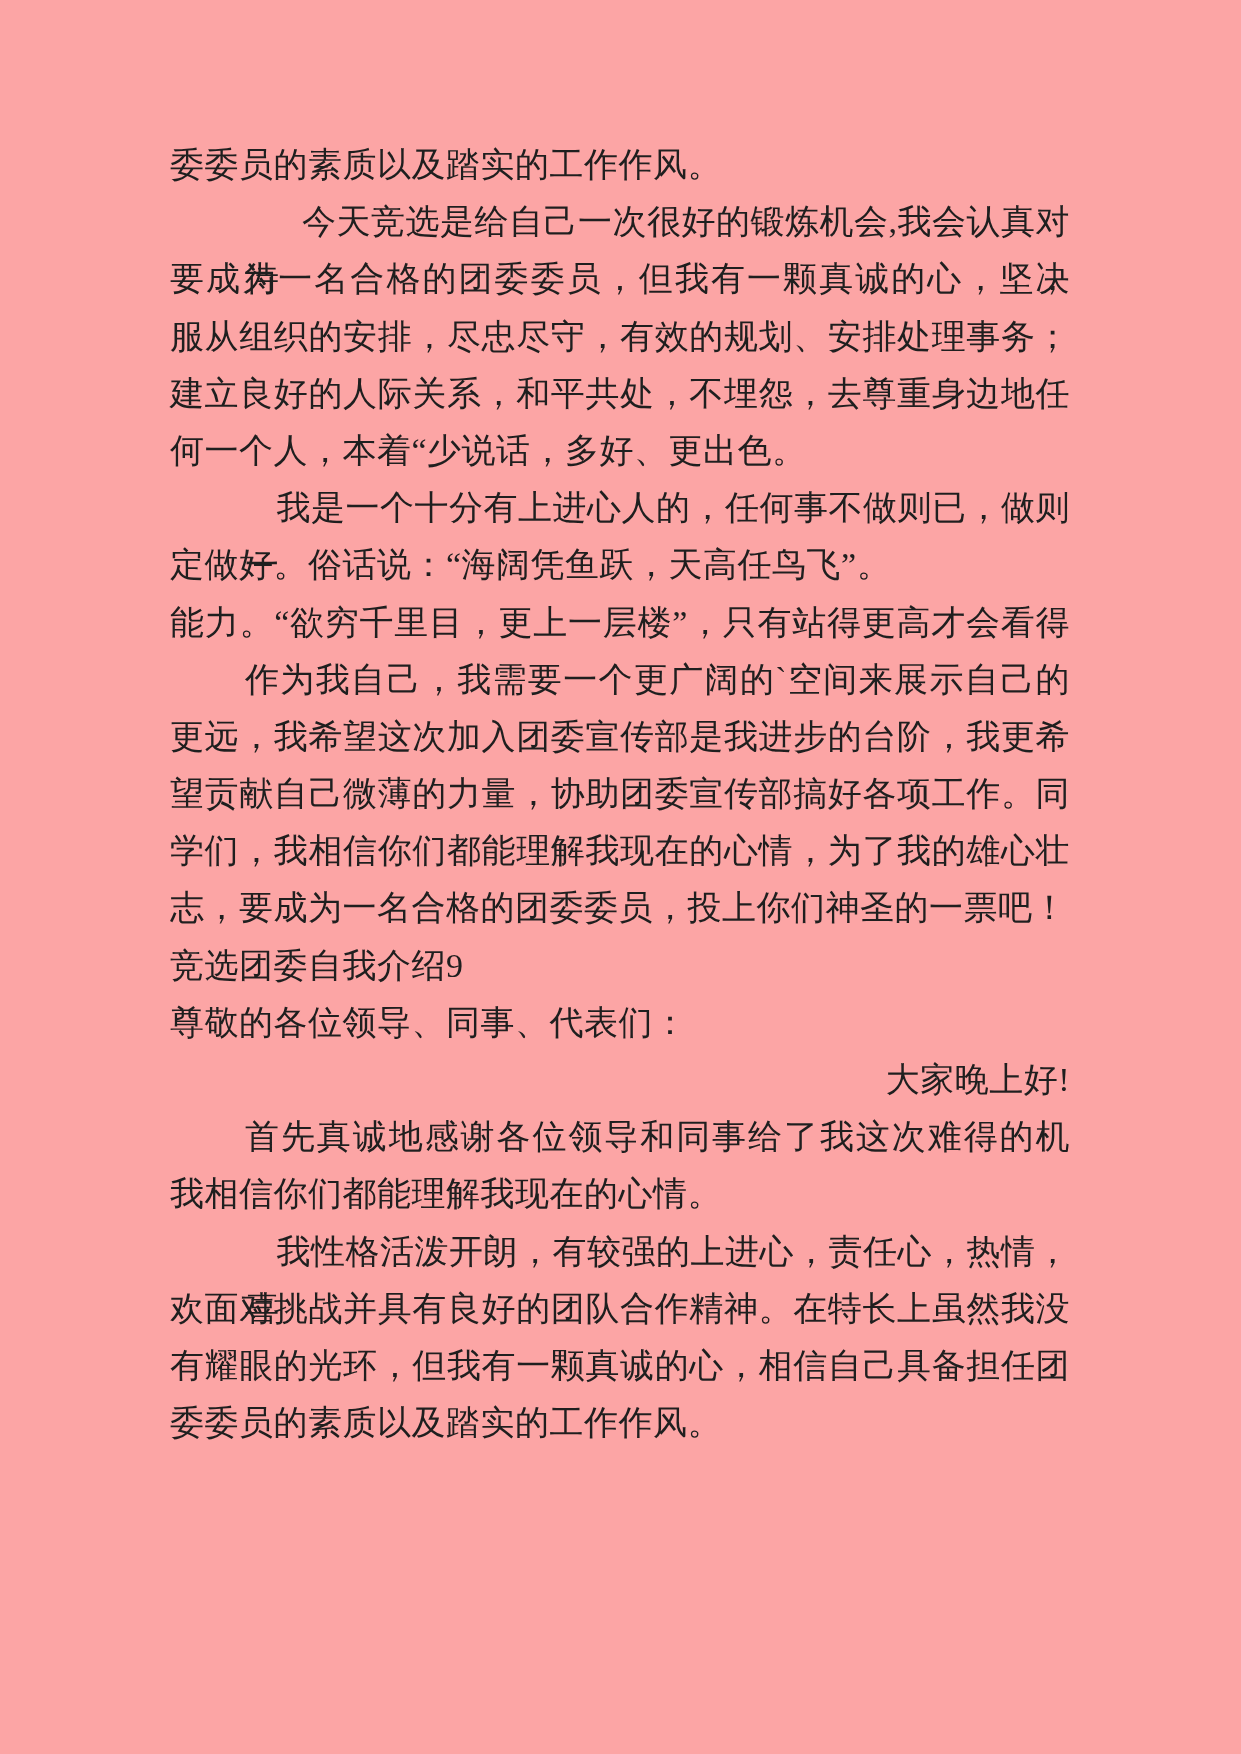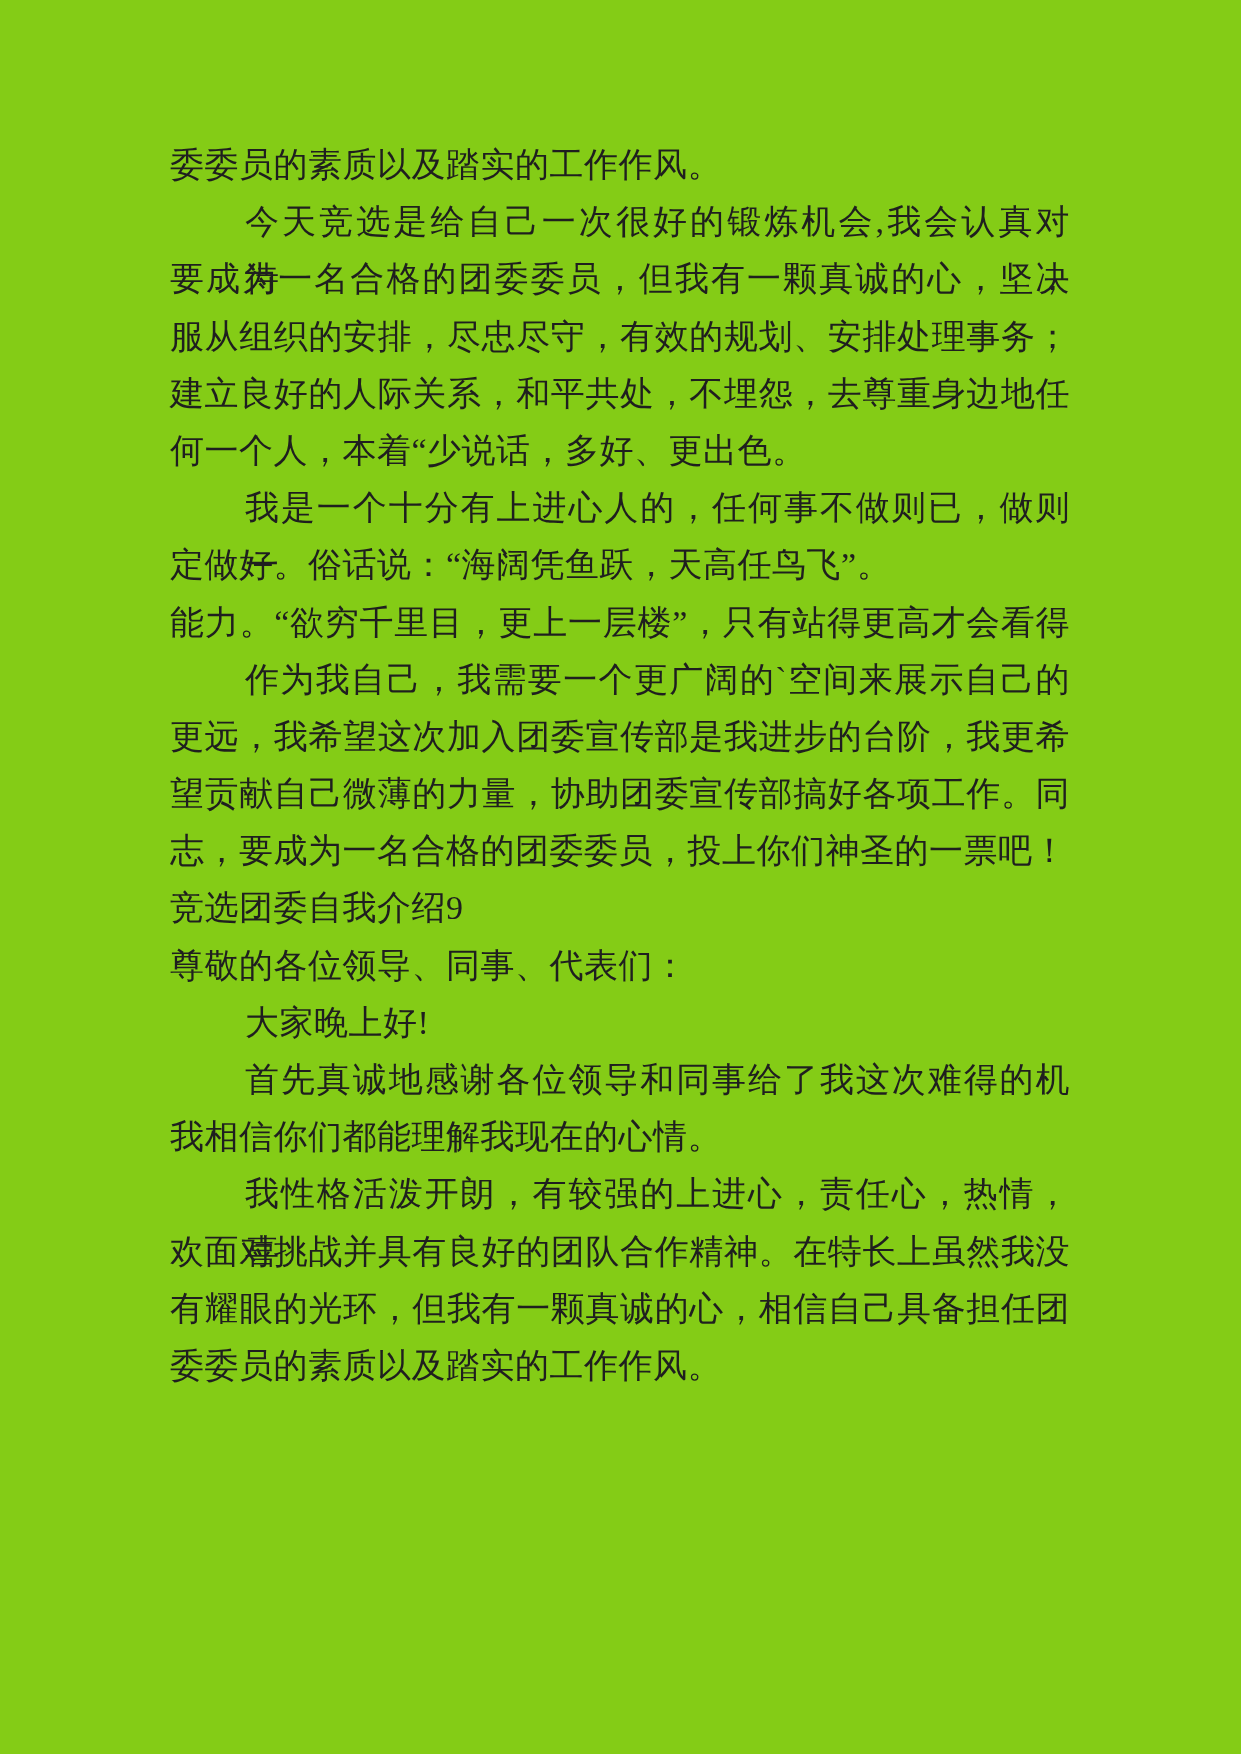--- a/index.html
+++ b/index.html
@@ -4,21 +4,21 @@
 <style>
   html, body {
     margin: 0;
     padding: 0;
     background: #ffffff;
   }
   .page {
     position: relative;
     width: 1241px;
     height: 1754px;
-    background: #84cc16;
+    background: #fca5a5;
     overflow: hidden;
     font-family: "Liberation Serif", "DejaVu Serif", serif;
     color: #1f1f1f;
   }
   .text-body {
     position: absolute;
     left: 170px;
     top: 136px;
     width: 900px;
   }
@@ -30,39 +30,41 @@
     letter-spacing: 0.5px;
     box-sizing: border-box;
   }
   .line.just {
     text-align: justify;
     text-align-last: justify;
     -moz-text-align-last: justify;
   }
   .line.ind {
     padding-left: 75px;
+    text-align: right;
   }
 </style>
 </head>
 <body>
 
 <div class="page">
   <div class="text-body" id="lines-container">
       <div class="line">委委员的素质以及踏实的工作作风。</div>
       <div class="line ind just">今天竞选是给自己一次很好的锻炼机会,我会认真对待，</div>
       <div class="line just">要成为一名合格的团委委员，但我有一颗真诚的心，坚决</div>
       <div class="line just">服从组织的安排，尽忠尽守，有效的规划、安排处理事务；</div>
       <div class="line just">建立良好的人际关系，和平共处，不埋怨，去尊重身边地任</div>
       <div class="line">何一个人，本着“少说话，多好、更出色。</div>
       <div class="line ind just">我是一个十分有上进心人的，任何事不做则已，做则一</div>
       <div class="line">定做好。俗话说：“海阔凭鱼跃，天高任鸟飞”。</div>
       <div class="line just">能力。“欲穷千里目，更上一层楼”，只有站得更高才会看得</div>
       <div class="line ind just">作为我自己，我需要一个更广阔的`空间来展示自己的</div>
       <div class="line just">更远，我希望这次加入团委宣传部是我进步的台阶，我更希</div>
       <div class="line just">望贡献自己微薄的力量，协助团委宣传部搞好各项工作。同</div>
+      <div class="line just">学们，我相信你们都能理解我现在的心情，为了我的雄心壮</div>
       <div class="line">志，要成为一名合格的团委委员，投上你们神圣的一票吧！</div>
       <div class="line">竞选团委自我介绍9</div>
       <div class="line">尊敬的各位领导、同事、代表们：</div>
       <div class="line ind">大家晚上好!</div>
       <div class="line ind just">首先真诚地感谢各位领导和同事给了我这次难得的机</div>
       <div class="line">我相信你们都能理解我现在的心情。</div>
       <div class="line ind just">我性格活泼开朗，有较强的上进心，责任心，热情，喜</div>
       <div class="line just">欢面对挑战并具有良好的团队合作精神。在特长上虽然我没</div>
       <div class="line just">有耀眼的光环，但我有一颗真诚的心，相信自己具备担任团</div>
       <div class="line">委委员的素质以及踏实的工作作风。</div>

